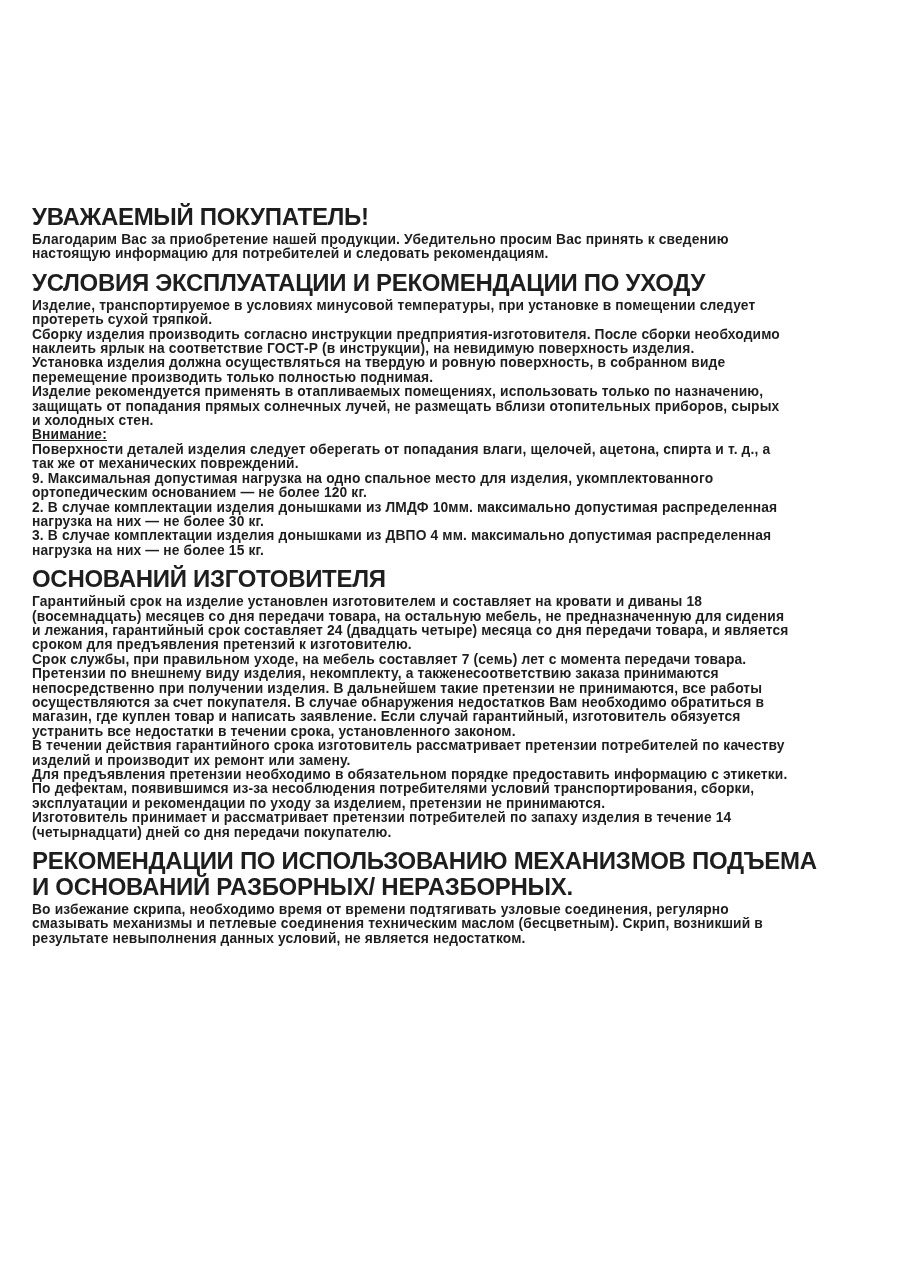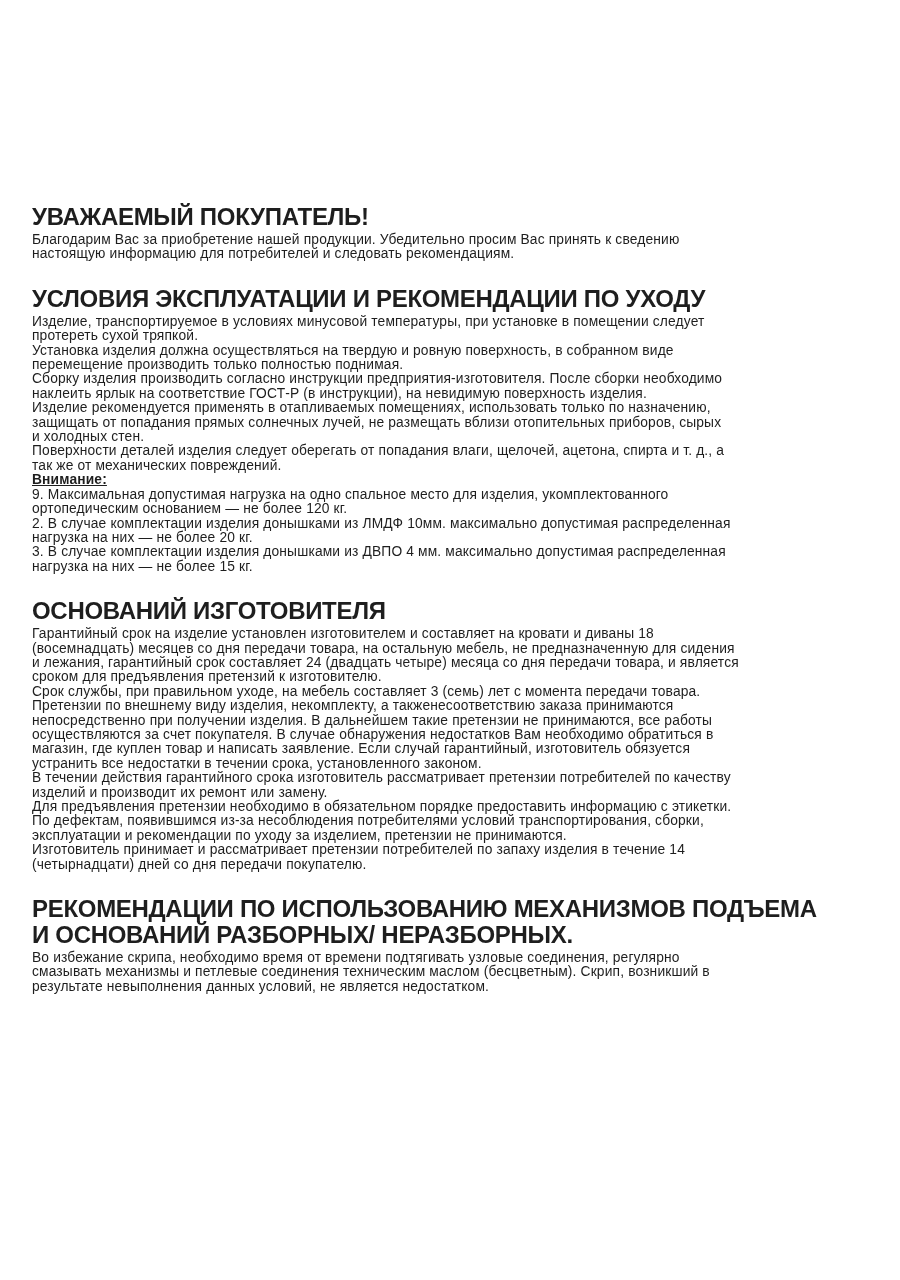--- a/index.html
+++ b/index.html
@@ -24,28 +24,29 @@
   .heading {
     font-size: 24px;
     font-weight: 700;
     line-height: 26px;
     letter-spacing: -0.3px;
     color: var(--text-color);
     white-space: pre-line;
     margin: 0 0 3px 0;
   }
   .section {
-    margin-top: 24px;
+    margin-top: 8px;
   }
   .para {
     font-size: 13.8px;
     line-height: 14.4px;
     letter-spacing: 0.15px;
     color: var(--text-color);
     white-space: pre-line;
+    font-weight: bold;
   }
   .warning {
     font-weight: 700;
     text-decoration: underline;
   }
 </style>
 </head>
 <body>
 
 <div class="page">
@@ -53,45 +54,45 @@
   <section>
     <h1 class="heading">УВАЖАЕМЫЙ ПОКУПАТЕЛЬ!</h1>
     <p class="para">Благодарим Вас за приобретение нашей продукции. Убедительно просим Вас принять к сведению
 настоящую информацию для потребителей и следовать рекомендациям.</p>
   </section>
 
   <section class="section">
     <h2 class="heading">УСЛОВИЯ ЭКСПЛУАТАЦИИ И РЕКОМЕНДАЦИИ ПО УХОДУ</h2>
     <p class="para">Изделие, транспортируемое в условиях минусовой температуры, при установке в помещении следует
 протереть сухой тряпкой.</p>
+    <p class="para">Сборку изделия производить согласно инструкции предприятия-изготовителя. После сборки необходимо
+наклеить ярлык на соответствие ГОСТ-Р (в инструкции), на невидимую поверхность изделия.</p>
     <p class="para">Установка изделия должна осуществляться на твердую и ровную поверхность, в собранном виде
 перемещение производить только полностью поднимая.</p>
-    <p class="para">Сборку изделия производить согласно инструкции предприятия-изготовителя. После сборки необходимо
-наклеить ярлык на соответствие ГОСТ-Р (в инструкции), на невидимую поверхность изделия.</p>
     <p class="para">Изделие рекомендуется применять в отапливаемых помещениях, использовать только по назначению,
 защищать от попадания прямых солнечных лучей, не размещать вблизи отопительных приборов, сырых
 и холодных стен.</p>
+    <p class="para warning">Внимание:</p>
     <p class="para">Поверхности деталей изделия следует оберегать от попадания влаги, щелочей, ацетона, спирта и т. д., а
 так же от механических повреждений.</p>
-    <p class="para warning">Внимание:</p>
     <p class="para">9. Максимальная допустимая нагрузка на одно спальное место для изделия, укомплектованного
 ортопедическим основанием — не более 120 кг.</p>
     <p class="para">2. В случае комплектации изделия донышками из ЛМДФ 10мм. максимально допустимая распределенная
-нагрузка на них — не более 20 кг.</p>
+нагрузка на них — не более 30 кг.</p>
     <p class="para">3. В случае комплектации изделия донышками из ДВПО 4 мм. максимально допустимая распределенная
 нагрузка на них — не более 15 кг.</p>
   </section>
 
   <section class="section">
     <h2 class="heading">ОСНОВАНИЙ ИЗГОТОВИТЕЛЯ</h2>
     <p class="para">Гарантийный срок на изделие установлен изготовителем и составляет на кровати и диваны 18
 (восемнадцать) месяцев со дня передачи товара, на остальную мебель, не предназначенную для сидения
 и лежания, гарантийный срок составляет 24 (двадцать четыре) месяца со дня передачи товара, и является
 сроком для предъявления претензий к изготовителю.</p>
-    <p class="para">Срок службы, при правильном уходе, на мебель составляет 3 (семь) лет с момента передачи товара.</p>
+    <p class="para">Срок службы, при правильном уходе, на мебель составляет 7 (семь) лет с момента передачи товара.</p>
     <p class="para">Претензии по внешнему виду изделия, некомплекту, а такженесоответствию заказа принимаются
 непосредственно при получении изделия. В дальнейшем такие претензии не принимаются, все работы
 осуществляются за счет покупателя. В случае обнаружения недостатков Вам необходимо обратиться в
 магазин, где куплен товар и написать заявление. Если случай гарантийный, изготовитель обязуется
 устранить все недостатки в течении срока, установленного законом.</p>
     <p class="para">В течении действия гарантийного срока изготовитель рассматривает претензии потребителей по качеству
 изделий и производит их ремонт или замену.</p>
     <p class="para">Для предъявления претензии необходимо в обязательном порядке предоставить информацию с этикетки.
 По дефектам, появившимся из-за несоблюдения потребителями условий транспортирования, сборки,
 эксплуатации и рекомендации по уходу за изделием, претензии не принимаются.</p>

